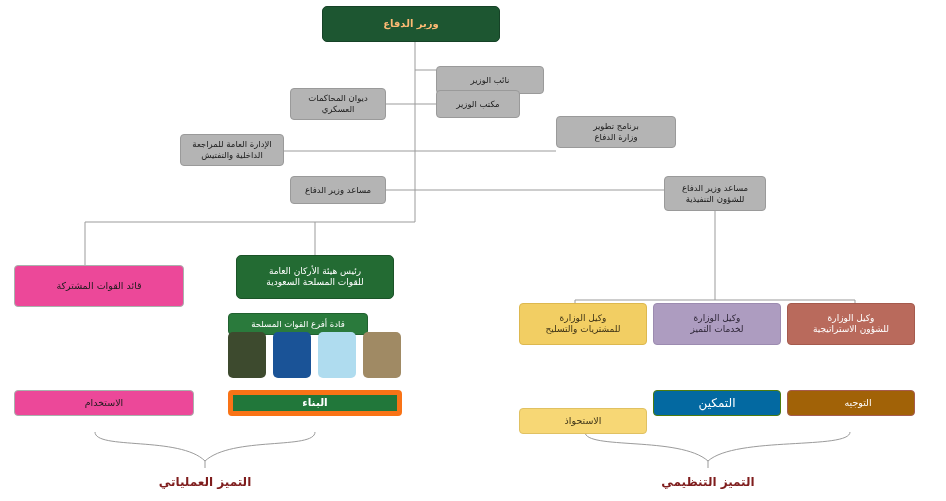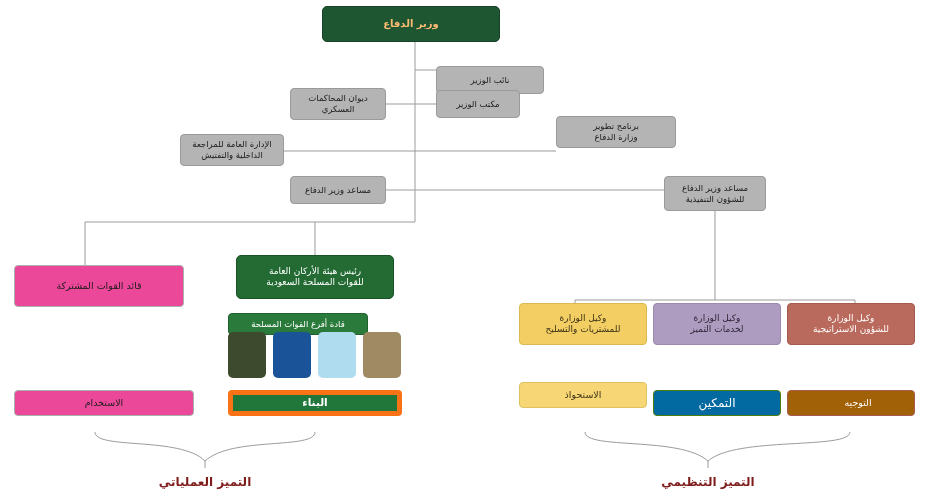--- a/index.html
+++ b/index.html
@@ -203,20 +203,20 @@
   <div class="node gray-green" style="left:14px; top:390px; width:180px; height:26px;text-align:right;">الاستخدام</div>
   <div class="node green-big" style="left:228px; top:390px; width:174px; height:26px;">البناء</div>
 
   <div class="node yellow" style="left:519px; top:303px; width:128px; height:42px;">وكيل الوزارة
 للمشتريات والتسليح</div>
   <div class="node purple" style="left:653px; top:303px; width:128px; height:42px;">وكيل الوزارة
 لخدمات التميز</div>
   <div class="node red" style="left:787px; top:303px; width:128px; height:42px;">وكيل الوزارة
 للشؤون الاستراتيجية</div>
 
-  <div class="node yellow-s" style="left:519px; top:382px; width:128px; height:26px;">الاستحواذ</div>
+  <div class="node yellow-s" style="left:519px; top:408px; width:128px; height:26px;">الاستحواذ</div>
   <div class="node purple-s" style="left:653px; top:390px; width:128px; height:26px;">التمكين</div>
   <div class="node red-s" style="left:787px; top:390px; width:128px; height:26px;">التوجيه</div>
 
   <div class="caption" style="left:125px; top:475px; width:160px;">التميز العملياتي</div>
   <div class="caption" style="left:628px; top:475px; width:160px;">التميز التنظيمي</div>
 
 </div>
 
 </body></html>

